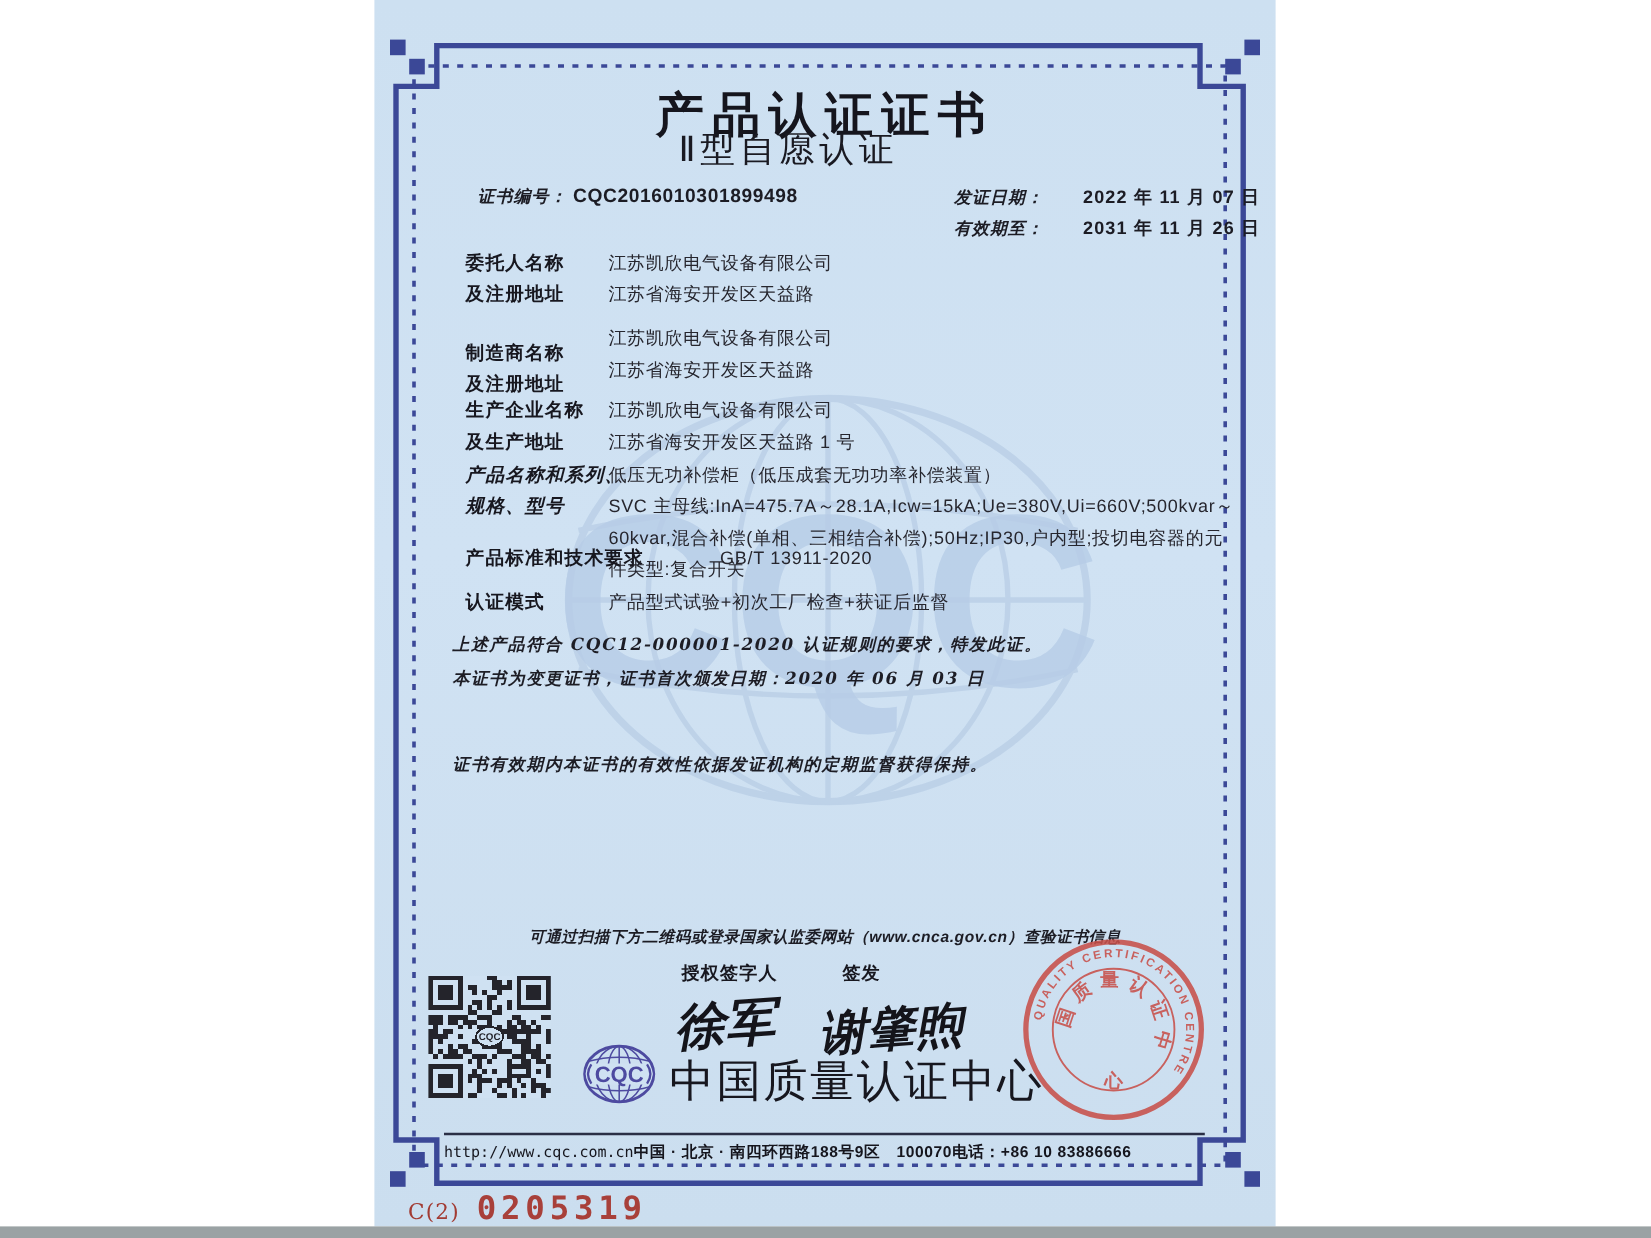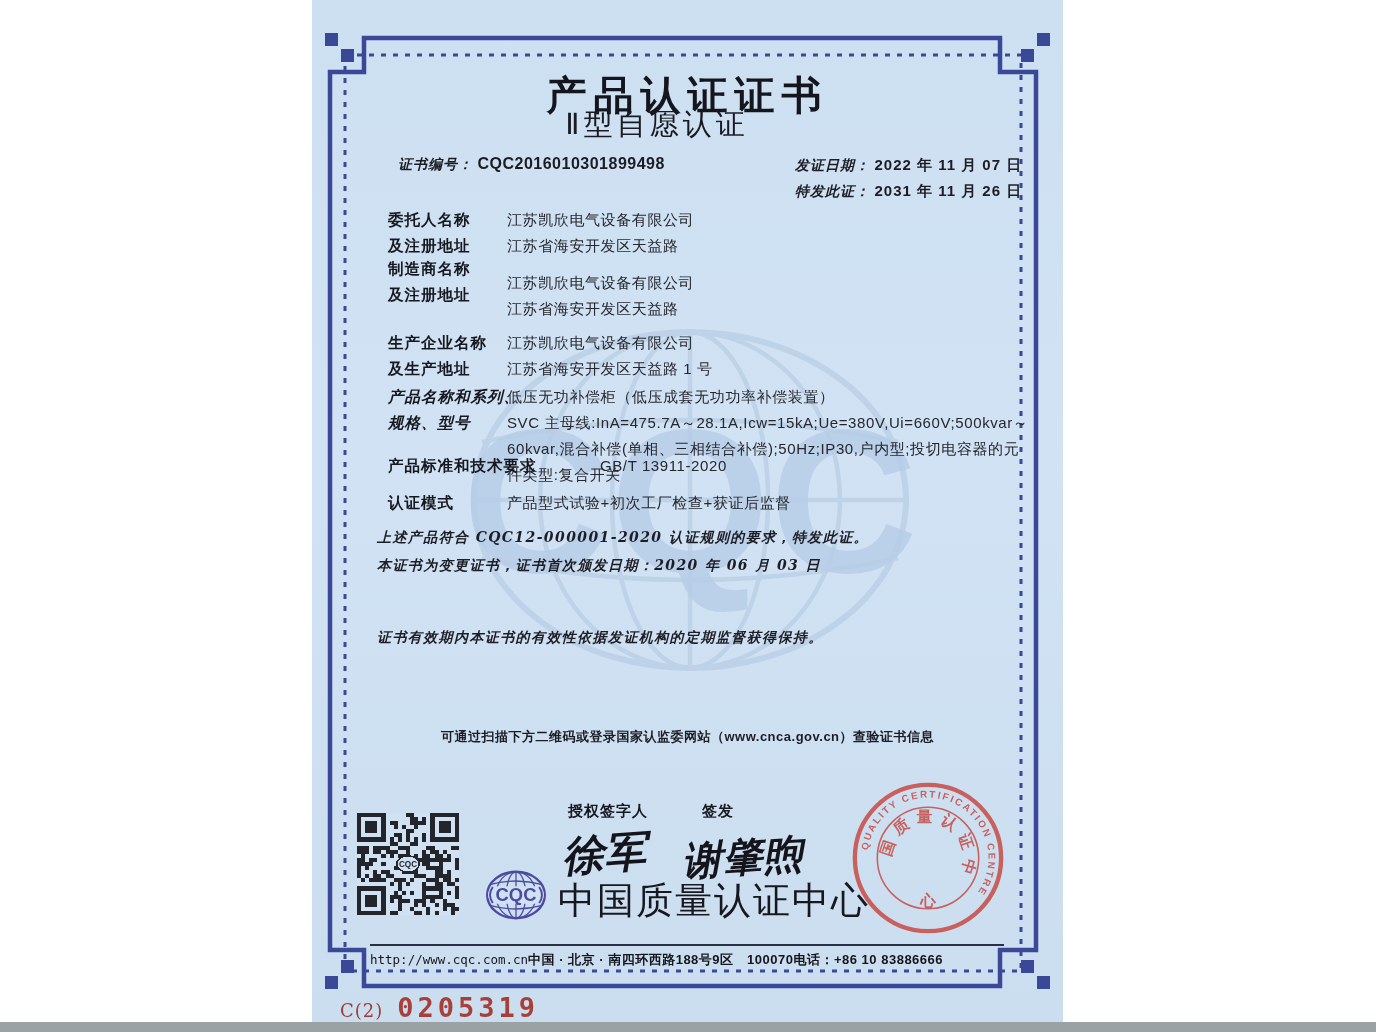--- a/index.html
+++ b/index.html
@@ -27,21 +27,21 @@
   }
   .subtitle{
     width:690px;text-align:center;top:105px;left:0;
     font-size:29px;font-weight:500;letter-spacing:4px;color:#1a1a22;
   }
   .kai{
     font-family:"DejaVu Serif",serif;font-style:italic;font-weight:bold;
     font-size:14px;color:#1c1c24;letter-spacing:1px;
   }
   .certno-val{font-size:16px;font-weight:600;color:#1c1c24;letter-spacing:.5px;}
-  .date-val{font-size:15px;font-weight:bold;color:#1c1c24;letter-spacing:1px;}
+  .date-val{font-size:15px;font-weight:bold;color:#1c1c24;letter-spacing:1px;margin-left:28px;}
   .flabel{
     font-size:15.5px;font-weight:bold;color:#17171f;letter-spacing:1px;line-height:26px;
   }
   .fvalue{
     font-size:15px;font-weight:500;color:#26262e;letter-spacing:.6px;line-height:26px;
   }
   .spec{width:522px;}
   .stmt{
     font-family:"DejaVu Serif",serif;font-style:italic;font-weight:600;
     font-size:14px;color:#1d1d25;letter-spacing:1.4px;
@@ -115,35 +115,35 @@
     <span class="kai">证书编号：</span>
     <span class="certno-val">CQC2016010301899498</span>
   </div>
 
   <div class="abs" style="left:483px;top:152px;line-height:25px;">
     <div>
       <span class="kai">发证日期：</span>
       <span class="date-val">2022 年 11 月 07 日</span>
     </div>
     <div>
-      <span class="kai">特发此证：</span>
+      <span class="kai">有效期至：</span>
       <span class="date-val">2031 年 11 月 26 日</span>
     </div>
   </div>
 
   <div class="abs flabel" style="left:76px;top:207px;">
     <div>委托人名称</div>
       <div>及注册地址</div>
   </div>
   <div class="abs fvalue" style="left:195px;top:207px;">
     <div>江苏凯欣电气设备有限公司</div>
       <div>江苏省海安开发区天益路</div>
   </div>
 
-  <div class="abs flabel" style="left:76px;top:256px;">
+  <div class="abs flabel" style="left:76px;top:282px;">
     <div>制造商名称</div>
       <div>及注册地址</div>
   </div>
   <div class="abs fvalue" style="left:195px;top:270px;">
     <div>江苏凯欣电气设备有限公司</div>
       <div>江苏省海安开发区天益路</div>
   </div>
 
   <div class="abs flabel" style="left:76px;top:330px;">
     <div>生产企业名称</div>
@@ -166,21 +166,21 @@
   <div class="abs flabel" style="left:76px;top:453px;">产品标准和技术要求</div>
   <div class="abs fvalue" style="left:288px;top:453px;">GB/T 13911-2020</div>
 
   <div class="abs flabel" style="left:76px;top:490px;">认证模式</div>
   <div class="abs fvalue" style="left:195px;top:490px;">产品型式试验+初次工厂检查+获证后监督</div>
 
   <div class="abs stmt" style="left:65px;top:529px;">上述产品符合 CQC12-000001-2020 认证规则的要求，特发此证。</div>
   <div class="abs stmt" style="left:65px;top:557px;">本证书为变更证书，证书首次颁发日期：2020 年 06 月 03 日</div>
   <div class="abs stmt" style="left:65px;top:585px;margin-top:44px;">证书有效期内本证书的有效性依据发证机构的定期监督获得保持。</div>
 
-  <div class="abs scan-note cjk" style="top:728px;">可通过扫描下方二维码或登录国家认监委网站（www.cnca.gov.cn）查验证书信息</div>
+  <div class="abs scan-note cjk" style="top:772px;font-style:italic;">可通过扫描下方二维码或登录国家认监委网站（www.cnca.gov.cn）查验证书信息</div>
 
   <div class="qr" id="qr-box">
       <svg viewBox="0 0 100 100" width="100%" height="100%" shape-rendering="crispEdges">
         <rect width="100" height="100" fill="#cfe1f2"></rect>
         <g fill="#24242b">
           <rect x="48" y="0" width="4" height="4"></rect>
           <rect x="52" y="0" width="4" height="4"></rect>
           <rect x="52" y="4" width="4" height="4"></rect>
           <rect x="56" y="4" width="4" height="4"></rect>
           <rect x="64" y="4" width="4" height="4"></rect>

